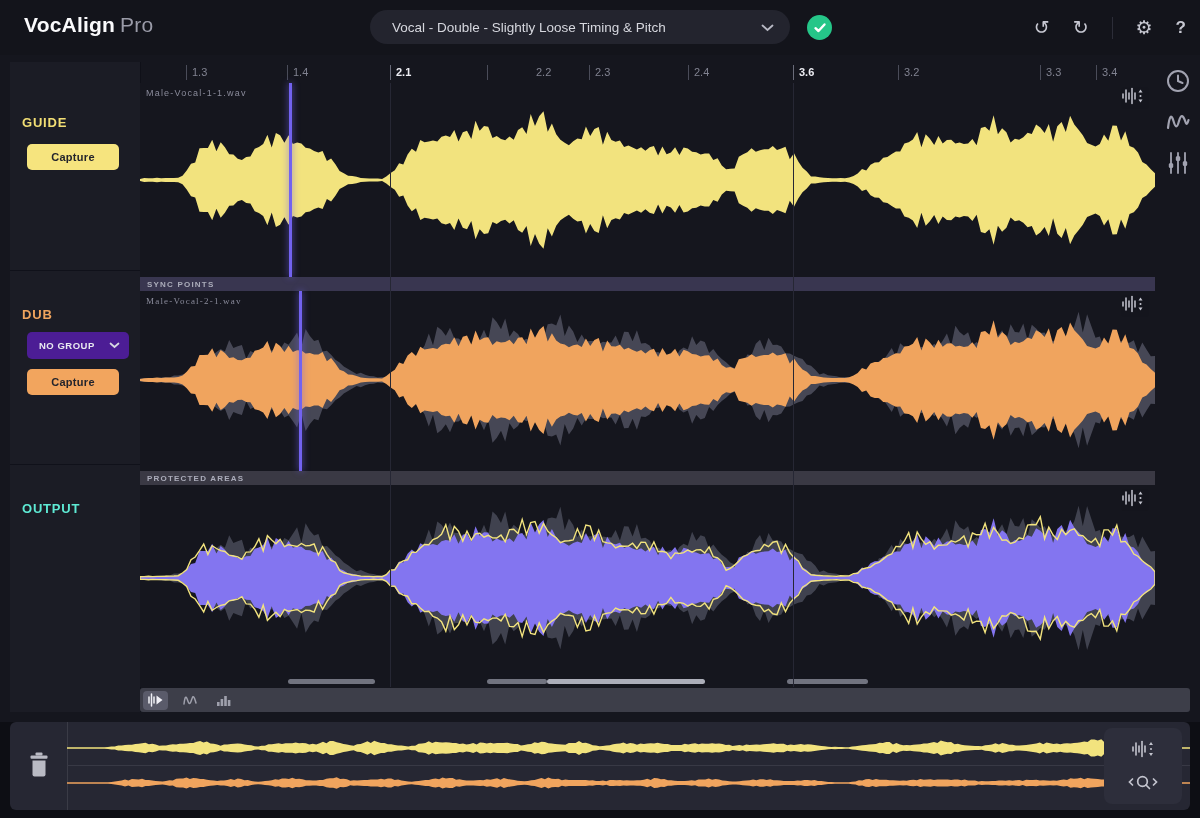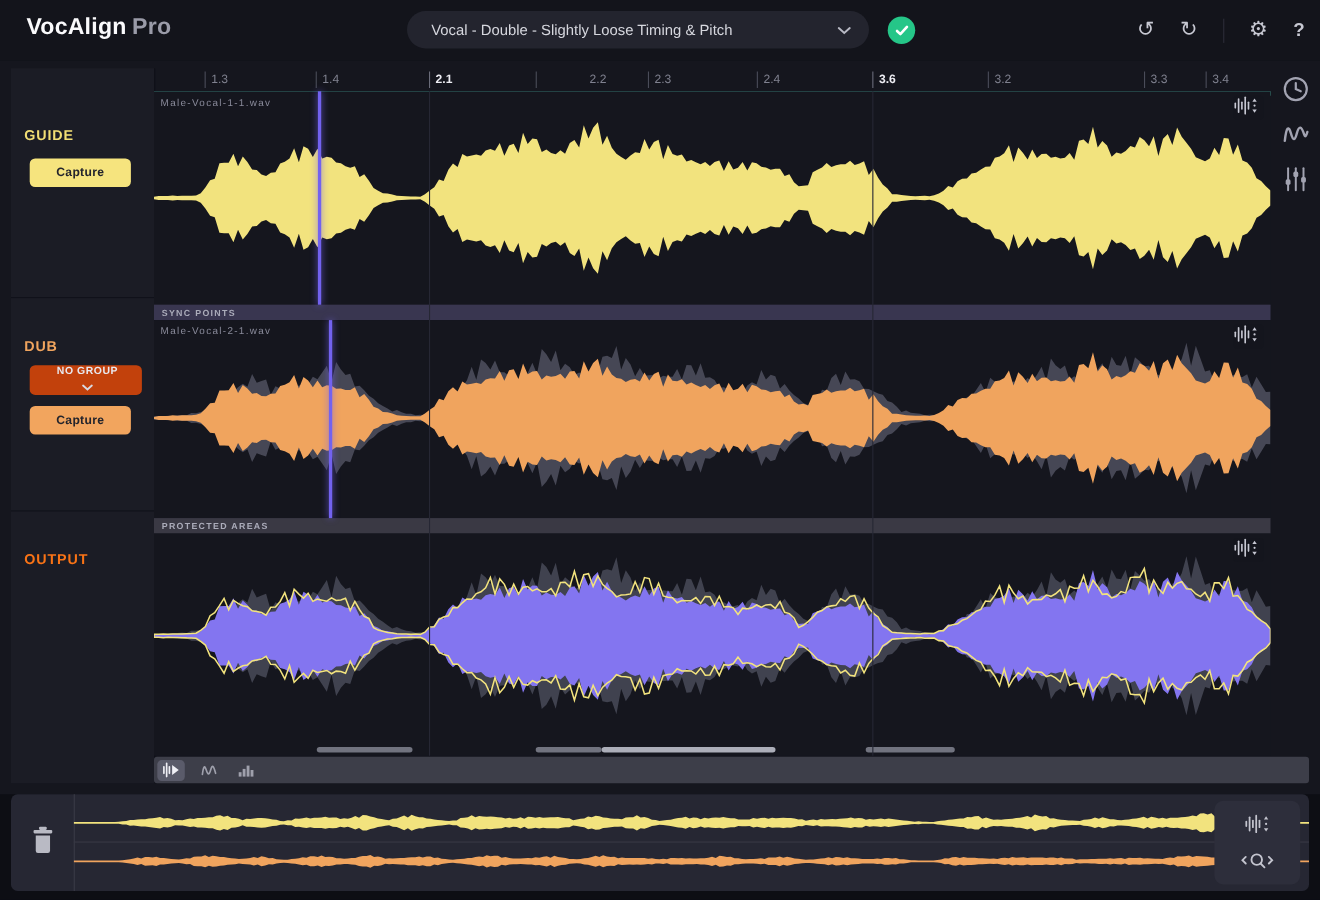--- a/index.html
+++ b/index.html
@@ -1,57 +1,57 @@
 <!DOCTYPE html>
 <html><head>
 <meta charset="utf-8">
 <style>
   html,body{margin:0;padding:0;width:1200px;height:818px;overflow:hidden;
     background:#0D0E14;font-family:"Liberation Sans",sans-serif;
     -webkit-font-smoothing:antialiased;}
   
   .topbar{position:absolute;left:0;top:0;width:1200px;height:55px;background:#13141B;}
   .logo{position:absolute;left:24px;top:13px;font-size:21px;font-weight:700;color:#FAFAFC;letter-spacing:.2px;}
-  .logo .pro{color:#9A9BA8;font-weight:700;margin-left:5px;}
+  .logo .pro{color:#9A9BA8;font-weight:400;margin-left:5px;}
   .pill{position:absolute;left:370px;top:10px;width:420px;height:34px;border-radius:17px;
     background:#23242E;color:#D6D7DE;font-size:13.5px;display:flex;align-items:center;
     padding:0 16px 0 22px;box-sizing:border-box;cursor:pointer;}
   .pill .plabel{flex:1;white-space:nowrap;overflow:hidden;}
   .badge{position:absolute;left:807px;top:15px;width:25px;height:25px;border-radius:50%;
     background:#25C688;display:flex;align-items:center;justify-content:center;}
   .top-icons{position:absolute;right:14px;top:0;height:55px;display:flex;align-items:center;gap:23px;color:#C7C8D2;}
   .ti{font-size:19px;line-height:1;cursor:pointer;user-select:none;}
   .tdiv{width:1px;height:22px;background:#2C2D38;}
   
   .main{position:absolute;left:0;top:55px;width:1200px;height:667px;background:#15161E;}
   .sidebar{position:absolute;left:10px;top:7px;width:130px;height:650px;background:#1B1C25;border-right:1px solid #0F1018;}
   .sec-label{position:absolute;left:12px;font-size:13px;font-weight:700;letter-spacing:.8px;}
   .lbl-guide{top:53px;color:#F2DE74;}
   .lbl-dub{top:245px;color:#F0A45E;}
-  .lbl-output{top:439px;color:#f97316;}
+  .lbl-output{top:439px;color:#5eead4;}
   .btn-capture{position:absolute;left:17px;width:92px;height:26px;border-radius:5px;
     font-size:11px;font-weight:700;letter-spacing:.3px;color:#23242C;
     display:flex;align-items:center;justify-content:center;cursor:pointer;}
   .capture-guide{top:82px;background:#F6E47E;}
   .capture-dub{top:307px;background:#F2A55E;}
   .group-select{position:absolute;left:17px;top:270px;width:102px;height:27px;border-radius:5px;
-    background:#c2410c;color:#E8E9F0;font-size:9.5px;font-weight:700;letter-spacing:.5px;
-    display:flex;align-items:center;padding:0 9px 0 12px;box-sizing:border-box;cursor:pointer;flex-direction:column;}
+    background:#4c1d95;color:#E8E9F0;font-size:9.5px;font-weight:700;letter-spacing:.5px;
+    display:flex;align-items:center;padding:0 9px 0 12px;box-sizing:border-box;cursor:pointer;}
   .group-select .gs-label{flex:1;}
   .side-div{position:absolute;left:0;width:130px;height:1px;background:#10111A;}
   
   .editor{position:absolute;left:140px;top:7px;width:1015px;height:650px;}
   .ruler{position:absolute;left:0;top:0;width:1015px;height:21px;border-bottom:4px solid #5eead4;cursor:pointer;}
   .tick{position:absolute;top:3px;height:15px;line-height:15px;font-size:11px;color:#808290;
     border-left:1px solid #4A4C59;padding-left:5px;}
   .tick.bold{color:#EDEDF3;font-weight:700;border-left-color:#6A6C7A;}
   .gridline{position:absolute;top:21px;width:1px;height:604px;background:#262734;}
   .track{position:absolute;left:0;width:1015px;background:#15161E;border-bottom:1px solid #1E1F2A;}
   .track-guide{top:21px;height:194px;}
-  .track-dub{top:229px;height:180px;}
+  .track-dub{top:229px;height:180px;font-family:Liberation Serif, serif;}
   .track-output{top:423px;height:202px;border-bottom:none;}
   .track svg{position:absolute;left:0;top:0;}
   .file-label{position:absolute;left:6px;top:5px;font-size:9px;letter-spacing:1.2px;color:#8A8B9B;z-index:3;}
   .corner-icon{position:absolute;right:6px;top:4px;width:28px;height:22px;color:#C6C7D2;
     display:flex;align-items:center;justify-content:center;z-index:3;cursor:pointer;
     background:rgba(20,21,30,.55);border-radius:4px;}
   .playhead{position:absolute;top:0;width:3px;height:100%;background:#7262EF;
     box-shadow:0 0 7px rgba(114,98,239,.85);z-index:2;cursor:ew-resize;}
   .strip{position:absolute;left:0;width:1015px;height:14px;display:flex;align-items:center;
     padding-left:7px;box-sizing:border-box;font-size:8px;font-weight:700;letter-spacing:1.2px;color:#ABACBA;}

